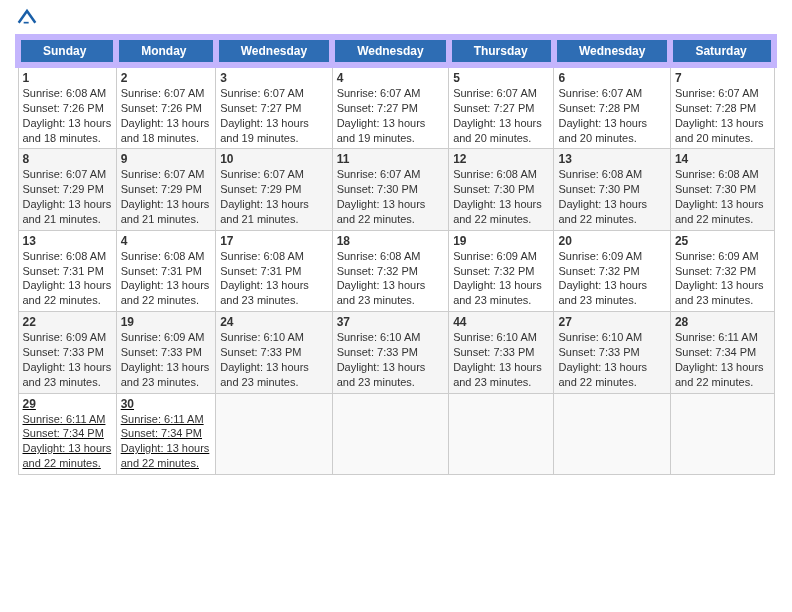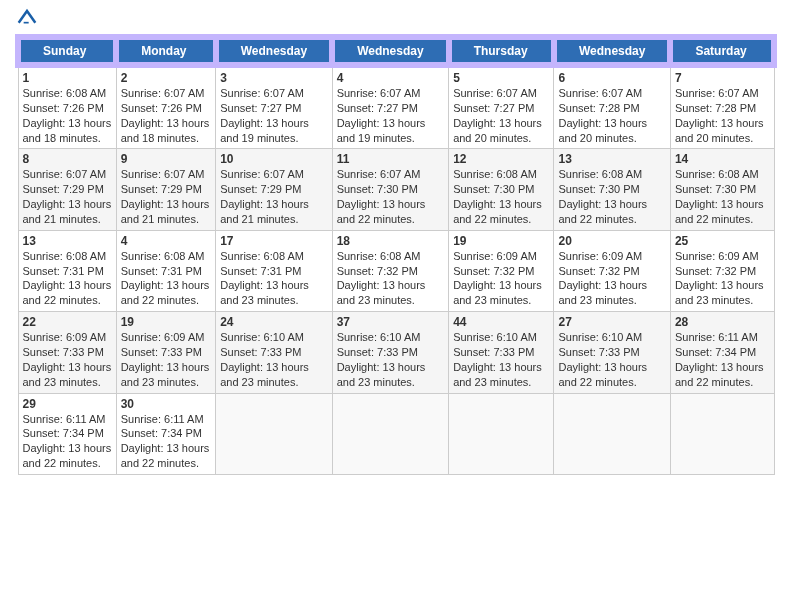--- a/index.html
+++ b/index.html
@@ -86,20 +86,21 @@
     .cell-info {
       font-size: 11px;
       color: #333;
       line-height: 1.35;
     }
     .empty-cell {
       background: #f9f9f9 !important;
     }
     .last-row td {
       height: 70px;
+      text-decoration: underline;
     }
   </style>
 </head>
 <body>
 
 <div class="page">
   <div class="header">
     <div class="logo">
       <div>
         <div style="display:flex;align-items:center;">

